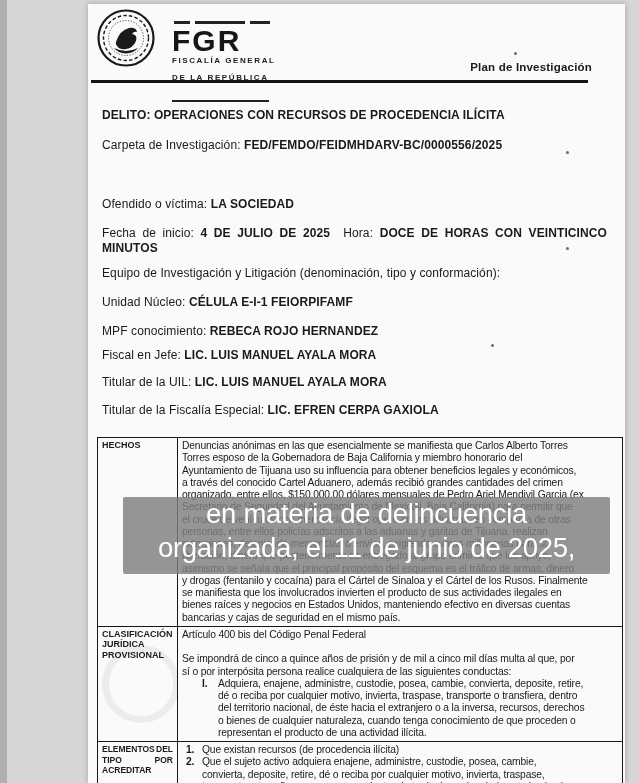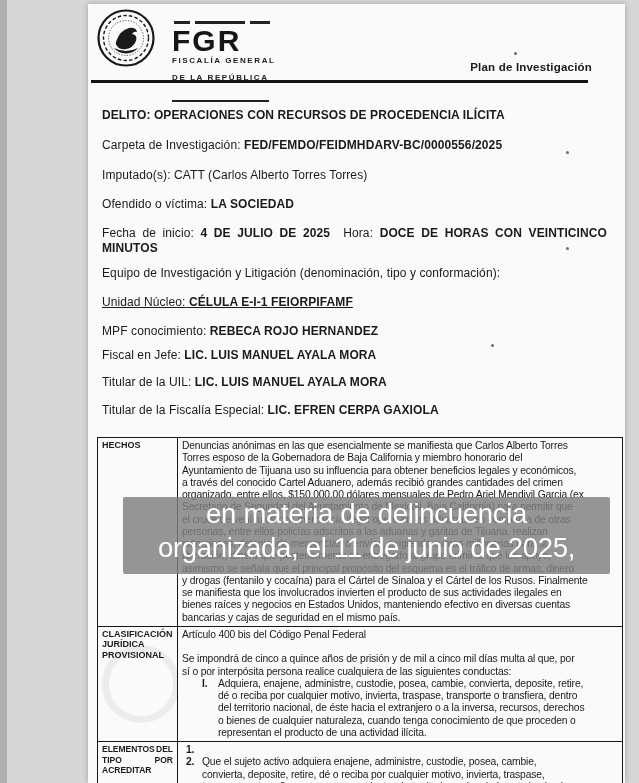--- a/index.html
+++ b/index.html
@@ -29,21 +29,21 @@
   
   .meta{position:absolute;left:14px;width:508px;font-size:12px;line-height:15px;letter-spacing:.1px;}
   .meta b{font-weight:bold;}
   .justify{text-align:justify;}
   .m-delito{top:104px;font-weight:bold;}
   .m-carpeta{top:134px;}
   .m-imputado{top:164px;}
   .m-ofendido{top:193px;}
   .m-fecha{top:222px;width:505px;}
   .m-equipo{top:262px;}
-  .m-unidad{top:291px;text-decoration:underline;}
+  .m-unidad{top:291px;}
   .m-mpf{top:320px;}
   .m-fiscal{top:344px;}
   .m-uil{top:371px;}
   .m-titular{top:399px;}
   
   .doc-table{
     position:absolute;left:9px;top:433px;width:524px;
     border:1.6px solid #161616;
     display:grid;grid-template-columns:80px 1fr;
     font-size:10.3px;line-height:12.25px;letter-spacing:-.15px;
@@ -96,21 +96,20 @@
     <div class="fgr-acronym">FGR</div>
     <div class="agency">FISCALÍA GENERAL</div>
     <div class="agency agency-underline">DE LA REPÚBLICA</div>
   </div>
 
   <div class="doc-label">Plan de Investigación</div>
   <div class="head-rule"></div>
 
   <div class="meta m-delito"><span>DELITO:</span> <b>OPERACIONES CON RECURSOS DE PROCEDENCIA ILÍCITA</b></div>
   <div class="meta m-carpeta"><span>Carpeta de Investigación:</span> <b>FED/FEMDO/FEIDMHDARV-BC/0000556/2025</b></div>
-  <div class="meta m-imputado"><span>Imputado(s):</span> <span>CATT (Carlos Alberto Torres Torres)</span></div>
   <div class="meta m-ofendido"><span>Ofendido o víctima:</span> <b>LA SOCIEDAD</b></div>
   <div class="meta m-fecha justify"><span>Fecha de inicio:</span> <b>4 DE JULIO DE 2025</b>&nbsp;&nbsp;<span>Hora:</span> <b>DOCE DE HORAS CON VEINTICINCO MINUTOS</b></div>
   <div class="meta m-equipo"><span>Equipo de Investigación y Litigación (denominación, tipo y conformación):</span></div>
   <div class="meta m-unidad"><span>Unidad Núcleo:</span> <b>CÉLULA E-I-1 FEIORPIFAMF</b></div>
   <div class="meta m-mpf"><span>MPF conocimiento:</span> <b>REBECA ROJO HERNANDEZ</b></div>
   <div class="meta m-uil"><span>Titular de la UIL:</span> <b>LIC. LUIS MANUEL AYALA MORA</b></div>
   <div class="meta m-fiscal"><span>Fiscal en Jefe:</span> <b>LIC. LUIS MANUEL AYALA MORA</b></div>
   <div class="meta m-titular"><span>Titular de la Fiscalía Especial:</span> <b>LIC. EFREN CERPA GAXIOLA</b></div>
 
   <div class="doc-table">
@@ -161,20 +160,21 @@
           <span>TIPO</span>
           <span>POR</span>
         </div>
       <div class="elem-head-line">
           <span>ACREDITAR</span>
         </div>
     </div>
     <div class="cell row2">
       <div class="list-row">
         <div class="list-num">1.</div>
+        <div class="pre">Que existan recursos (de procedencia ilícita)</div>
       </div>
       <div class="list-row">
         <div class="list-num">2.</div>
         <div class="pre">Que el sujeto activo adquiera enajene, administre, custodie, posea, cambie,
 convierta, deposite, retire, dé o reciba por cualquier motivo, invierta, traspase,
 transporte o transfiera esos recursos dentro de territorio nacional, de este hacia el
 extranjero o a la inversa.</div>
       </div>
     </div>
   </div>

